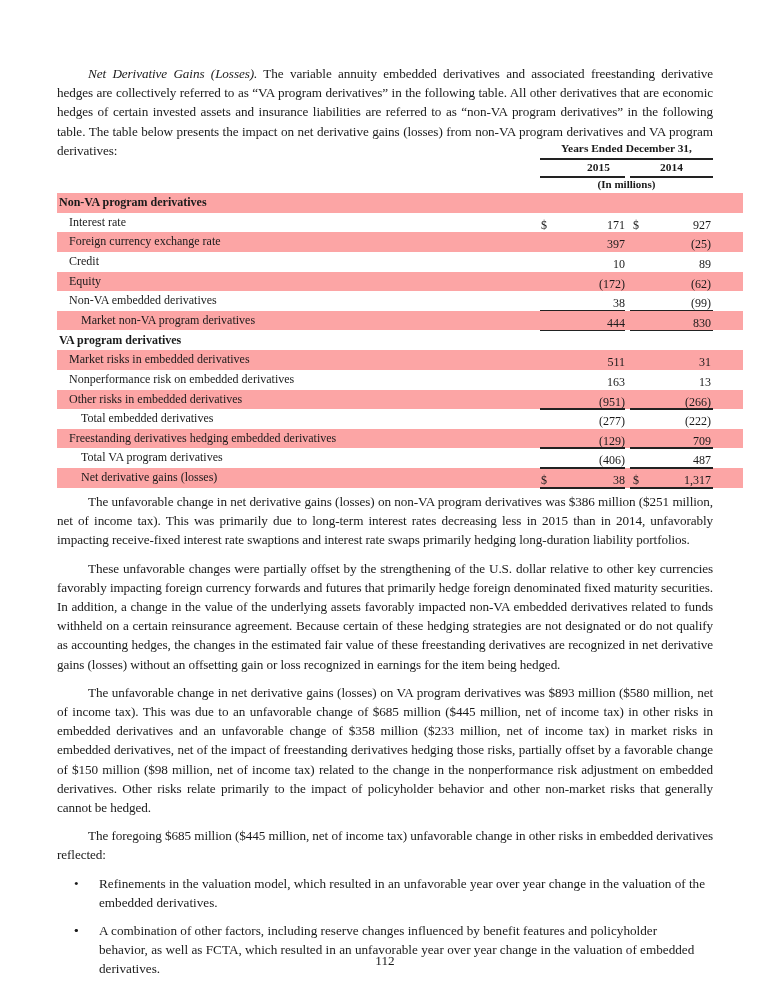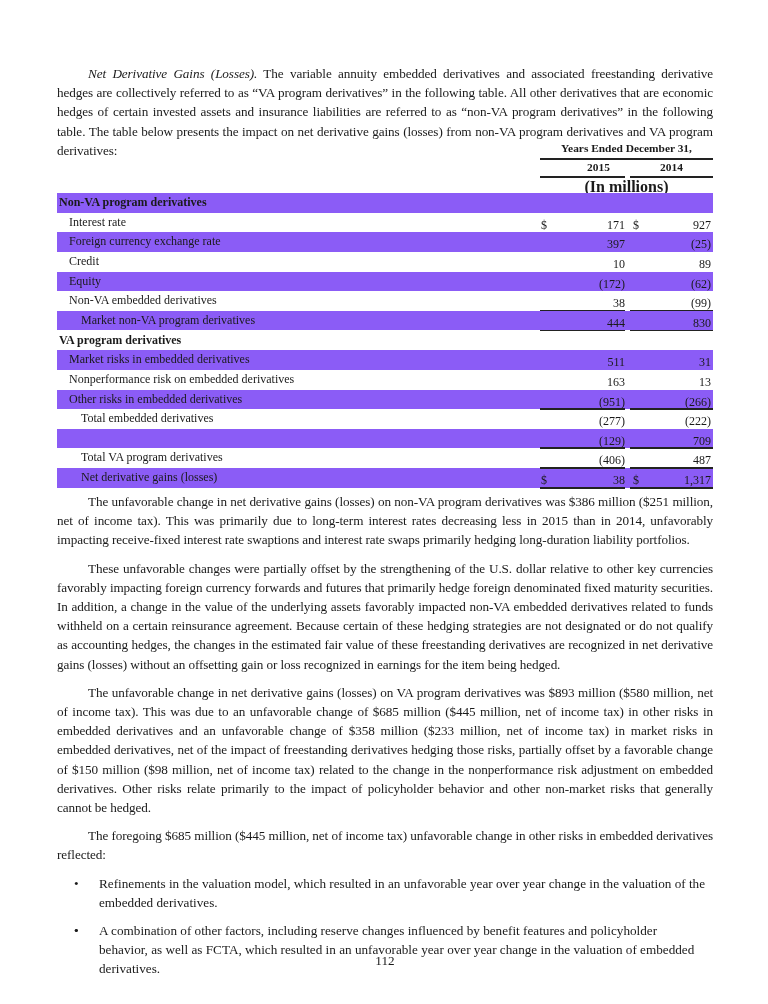--- a/index.html
+++ b/index.html
@@ -17,24 +17,24 @@
     #intro { position: absolute; top: 64px; left: 0; width: 656px; }
 
     
     .tbl { position: absolute; top: 139px; left: 0; width: 656px; font-size: 12px; }
     .hdr-top {
       position: absolute; left: 483px; width: 173px; top: 3px; text-align: center;
       font-weight: bold; font-size: 11.4px;
     }
     .hdr-line { position: absolute; height: 2px; background: #222; }
     .hdr-year { position: absolute; top: 22px; font-weight: bold; font-size: 11.4px; text-align: center; }
-    .hdr-unit { position: absolute; top: 39px; left: 483px; width: 173px; text-align: center; font-weight: bold; font-size: 16px; }
+    .hdr-unit { position: absolute; top: 39px; left: 483px; width: 173px; text-align: center; font-weight: bold; font-size: 11px; }
 
     .row { position: absolute; left: 0; width: 656px; height: 19.6px; }
-    .row.shade { background: #8b5cf6; }
+    .row.shade { background: #fca5a5; padding-left: 30px; }
     .row .lbl { position: absolute; top: 2px; white-space: nowrap; font-size: 12px; }
     .row .lbl.l0 { left: 2px; font-weight: bold; }
     .row .lbl.l1 { left: 12px; }
     .row .lbl.l2 { left: 24px; }
     .row .cur { position: absolute; top: 5px; font-size: 12px; }
     .row .val { position: absolute; top: 5px; font-size: 12px; text-align: right; }
     .c1-cur { left: 484px; }
     .c2-cur { left: 576px; }
     .c1-val { left: 495px; width: 73px; }
     .c2-val { left: 585px; width: 69px; }
@@ -127,20 +127,21 @@
           <span class="val c2-val">(266)</span>
         </div>
         <div class="row" style="top: 270.15px;">
           <span class="lbl l2">Total embedded derivatives</span>
           <span class="val c1-val">(277)</span>
           <span class="val c2-val">(222)</span>
         </div>
         <div class="rule" style="left: 483px; width: 85px; top: 269.15px;"></div>
         <div class="rule" style="left: 573px; width: 83px; top: 269.15px;"></div>
         <div class="row shade" style="top: 289.8px;">
+          <span class="lbl l1">Freestanding derivatives hedging embedded derivatives</span>
           <span class="val c1-val">(129)</span>
           <span class="val c2-val">709</span>
         </div>
         <div class="row" style="top: 309.45px;">
           <span class="lbl l2">Total VA program derivatives</span>
           <span class="val c1-val">(406)</span>
           <span class="val c2-val">487</span>
         </div>
         <div class="rule" style="left: 483px; width: 85px; top: 308.45px;"></div>
         <div class="rule" style="left: 573px; width: 83px; top: 308.45px;"></div>

